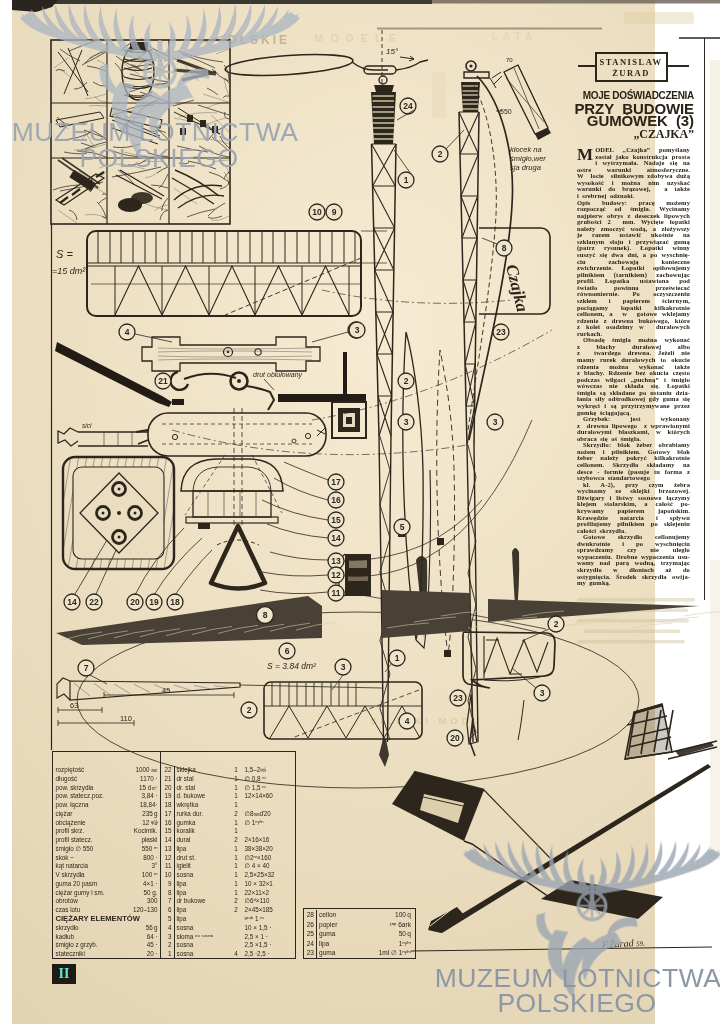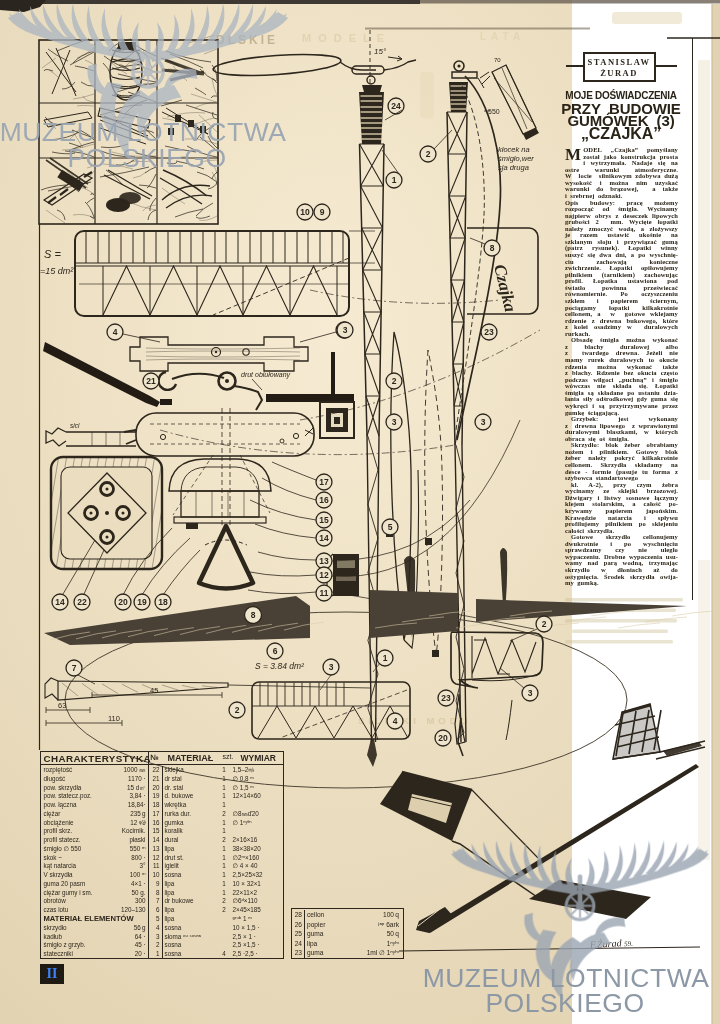--- a/index.html
+++ b/index.html
@@ -1,48 +1,48 @@
 <!DOCTYPE html>
 <html><head><meta charset="utf-8"><style>
 *{margin:0;padding:0;box-sizing:border-box;}
 body{width:720px;height:1024px;overflow:hidden;}
-#page{position:absolute;left:0;top:0;width:572px;height:1024px;
+#page{position:absolute;left:12px;top:0;width:643px;height:1024px;
  background:
  radial-gradient(115% 90% at 58% 32%, rgba(247,236,212,0.95) 0%, rgba(238,225,197,0.6) 45%, rgba(222,206,172,0.8) 100%),
  #e9dbbc;
  font-family:"Liberation Sans",sans-serif;}
 svg{position:absolute;left:0;top:0;}
 .col{position:absolute;left:565px;top:147px;width:113px;font-family:"Liberation Serif",serif;
  font-weight:bold;font-size:6.5px;line-height:6.57px;color:#2a2317;text-align:justify;letter-spacing:0.12px;word-spacing:1.6px;}
 .col p{margin:0;}
 .col p.ind{text-indent:6px;}
 .col p+p{margin-top:0px;}
 .dc{float:left;font-size:17px;line-height:13px;font-weight:bold;margin:1px 2px 0 0;}
-.hl{position:absolute;left:560px;top:90px;width:122px;text-align:center;font-weight:bold;
+.hl{position:absolute;left:560px;top:90px;width:122px;text-align:right;font-weight:bold;
  color:#2a2317;line-height:12.7px;letter-spacing:-0.1px;}
 .tbl{position:absolute;left:39.5px;top:751px;width:244px;height:208px;border:1.6px solid #2d261c;color:#2d261c;}
 .tbl .hdr{position:absolute;left:0;top:0;width:100%;height:13px;border-bottom:1.4px solid #2d261c;}
 .tbl .hdr span{position:absolute;top:1px;font-weight:bold;}
 .vline{position:absolute;top:0;bottom:0;width:0;border-left:1px solid #2d261c;}
 .lcol{position:absolute;left:1px;top:14px;width:106px;}
 .rcol{position:absolute;left:109px;top:14px;width:133px;}
 .tr{height:8.77px;font-size:6.3px;line-height:8.7px;white-space:nowrap;display:flex;}
 .lcol .tr span:first-child{flex:1;overflow:hidden;padding-left:2px;}
 .lcol .v{padding-right:2px;}
 .th2{font-weight:bold;font-size:7.6px;padding-left:2px;}
 .rcol .n{width:13px;text-align:right;padding-right:2px;border-right:1px solid #2d261c;}
 .rcol .m{width:55px;padding-left:2px;overflow:hidden;}
 .rcol .s{width:13px;text-align:center;}
 .rcol .w{flex:1;padding-left:2px;overflow:hidden;}
 .ext{position:absolute;left:291px;top:908px;width:113px;height:51px;border:1.2px solid #2d261c;color:#2d261c;padding-top:1px;}
 .ext .tr{height:9.6px;font-size:6.6px;line-height:9.4px;}
 .ext .n{width:13px;text-align:right;padding-right:2px;border-right:1px solid #2d261c;}
 .ext .m{width:42px;padding-left:2px;}
 .ext .w2{flex:1;text-align:right;padding-right:4px;}
-.pgnum{position:absolute;left:40px;top:964px;width:24px;height:20px;background:#1f1a13;color:#3b82f6;
+.pgnum{position:absolute;left:40px;top:964px;width:24px;height:20px;background:#1f1a13;color:#5eead4;
  font-family:"Liberation Serif",serif;font-weight:bold;font-size:14px;text-align:center;line-height:20px;}
 </style></head><body>
 <div id="page">
 <svg width="720" height="1024" viewBox="0 0 720 1024">
 <text x="216" y="44" font-size="12" font-weight="bold" letter-spacing="3" fill="#9a8763" opacity="0.5">DLSKIE</text>
       <text x="302" y="42" font-size="11" font-weight="bold" letter-spacing="7" fill="#cdb98e" opacity="0.38">MODELE</text>
       <text x="480" y="40" font-size="10" font-weight="bold" letter-spacing="5" fill="#d2c096" opacity="0.33">LATA</text>
       <rect x="612" y="12" width="70" height="12" fill="#dccb9f" opacity="0.4" rx="3"></rect>
       <line x1="365" y1="28.5" x2="590" y2="28.5" stroke="#6b5d48" stroke-width="2.2" opacity="0.55"></line>
       <rect x="420" y="72" width="14" height="46" fill="#e0cfa6" opacity="0.25" rx="4"></rect>
@@ -752,40 +752,33 @@
       <text x="143" y="141" font-size="26.5" letter-spacing="0.5" text-anchor="middle" fill="#9aa6b4" opacity="0.95">MUZEUM LOTNICTWA</text>
       <text x="147" y="167" font-size="26.5" letter-spacing="0.5" text-anchor="middle" fill="#9aa6b4" opacity="0.95">POLSKIEGO</text>
       <text x="566" y="987" font-size="26.5" letter-spacing="0.5" text-anchor="middle" fill="#8c98a6">MUZEUM LOTNICTWA</text>
       <text x="565" y="1012" font-size="26.5" letter-spacing="0.5" text-anchor="middle" fill="#8c98a6">POLSKIEGO</text>
 </svg>
 
 <div class="hl">
 <div style="font-size:10px;letter-spacing:-0.3px;">MOJE DOŚWIADCZENIA</div>
 <div style="font-size:15px;">PRZY&nbsp; BUDOWIE</div>
 <div style="font-size:15px;">GUMÓWEK&nbsp; (3)</div>
-<div style="font-size:16px;">„CZAJKA”</div>
+<div style="font-size:12px;font-family:Liberation Serif, serif;">„CZAJKA”</div>
 </div>
 
 <div class="col">
 <p class="p1"><span class="dc">M</span>ODEL&nbsp;&nbsp;„Czajka”&nbsp;&nbsp;po­myślany został jako konstrukcja prosta i&nbsp;wytrzymała. Nadaje się na ostre warunki atmosfe­ryczne. W&nbsp;&nbsp;locie&nbsp;&nbsp;silniko­wym zdobywa dużą wyso­kość i&nbsp;można nim uzyskać warunki do brązowej,&nbsp;&nbsp;a także i&nbsp;srebrnej odznaki.</p>
 <p><b>Opis budowy:</b> pracę mo­żemy rozpocząć od śmig­ła. Wycinamy najpierw ob­rys z&nbsp;deseczek lipowych grubości 2&nbsp;&nbsp;mm. Wycięte łopatki należy zmoczyć wodą, a&nbsp;złożywszy je ra­zem ustawić ukośnie na szklanym słoju i&nbsp;przywią­zać gumą (patrz rysunek). Łopatki winny suszyć się dwa dni, a&nbsp;po wyschnię­ciu zachowają konieczne zwichrzenie. Łopatki opi­łowujemy pilnikiem (tarni­kiem) zachowując profil. Łopatka ustawiona pod światło powinna prze­świecać równomiernie. Po oczyszczeniu szkłem i&nbsp;pa­pierem ściernym, pociąga­my łopatki kilkakrotnie cellonem, a&nbsp;&nbsp;w&nbsp;&nbsp;gotowe wklejamy rdzenie z&nbsp;drew­na bukowego, które z&nbsp;ko­lei osadzimy w&nbsp;&nbsp;duralo­wych rurkach.</p>
 <p class="ind">Obsadę śmigła można wykonać z&nbsp;blachy dura­lowej albo z&nbsp;&nbsp;twardego drewna. Jeżeli nie mamy rurek duralowych to oku­cie rdzenia można wyko­nać także z&nbsp;blachy. Rdze­nie bez okucia często pod­czas wilgoci „puchną” i śmigło wówczas nie skła­da się. Łopatki śmigła są składane po ustaniu dzia­łania siły odśrodkowej gdy guma się wykręci i&nbsp;są przytrzymywane przez gumkę ściągającą.</p>
 <p class="ind"><b>Grzybek:</b> jest wykonany z&nbsp;&nbsp;drewna lipowego&nbsp;&nbsp;z wprawionymi duralowymi blaszkami, w&nbsp;których ob­raca się oś śmigła.</p>
 <p class="ind"><b>Skrzydło:</b> blok żeber obrabiamy nożem i&nbsp;pilni­kiem. Gotowy blok żeber należy pokryć kilkakrot­nie cellonem. Skrzydła składamy na desce - for­mie (pasuje tu forma z szybowca standartowego</p>
 <p class="ind">kl. A-2), przy czym żebra wycinamy ze sklejki brzo­zowej. Dźwigary i&nbsp;listwy sosnowe łączymy klejem stolarskim, a&nbsp;całość po­krywamy papierem japoń­skim. Krawędzie natarcia i&nbsp;spływu profilujemy pil­nikiem po sklejeniu ca­łości skrzydła.</p>
 <p class="ind">Gotowe skrzydło cellonu­jemy dwukrotnie i&nbsp;po wy­schnięciu sprawdzamy czy nie uległo wypaczeniu. Drobne wypaczenia usu­wamy nad parą wodną, trzymając skrzydło w&nbsp;dło­niach aż do ostygnięcia. Środek skrzydła owija­my gumką.</p>
 </div>
 <div class="tbl">
- <div class="hdr">
-  <span style="left:3px;font-size:9.8px;letter-spacing:0.4px;">CHARAKTERYSTYKA</span>
-  <span style="left:110px;font-size:7.5px;">№</span>
-  <span style="left:127px;font-size:9px;">MATERIAŁ</span>
-  <span style="left:182px;font-size:7px;font-weight:normal;">szt.</span>
-  <span style="left:200px;font-size:8.5px;">WYMIAR</span>
- </div>
  <div class="vline" style="left:107px;"></div>
  <div class="lcol">
         <div class="tr">
           <span>rozpiętość</span>
           <span class="v">1000 ㎜</span>
         </div>
         <div class="tr">
           <span>długość</span>
           <span class="v">1170 ·</span>
         </div>
@@ -842,21 +835,21 @@
           <span class="v">50 g.</span>
         </div>
         <div class="tr">
           <span>obrotów</span>
           <span class="v">300</span>
         </div>
         <div class="tr">
           <span>czas lotu</span>
           <span class="v">120–130</span>
         </div>
-        <div class="tr th2">MATERIAŁ ELEMENTÓW</div>
+        <div class="tr th2">CIĘŻARY ELEMENTÓW</div>
         <div class="tr">
           <span>skrzydło</span>
           <span class="v">56 g</span>
         </div>
         <div class="tr">
           <span>kadłub</span>
           <span class="v">64 ·</span>
         </div>
         <div class="tr">
           <span>śmigło z grzyb.</span>

